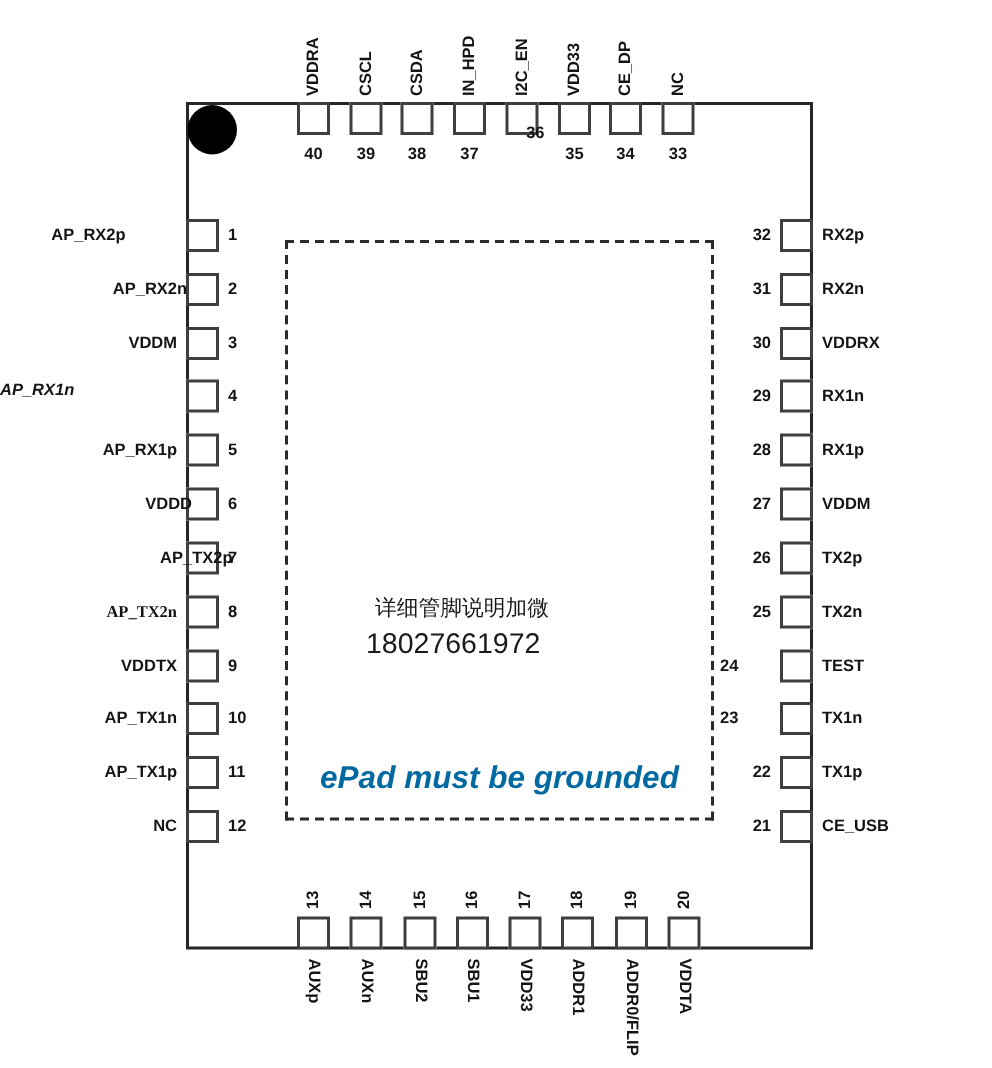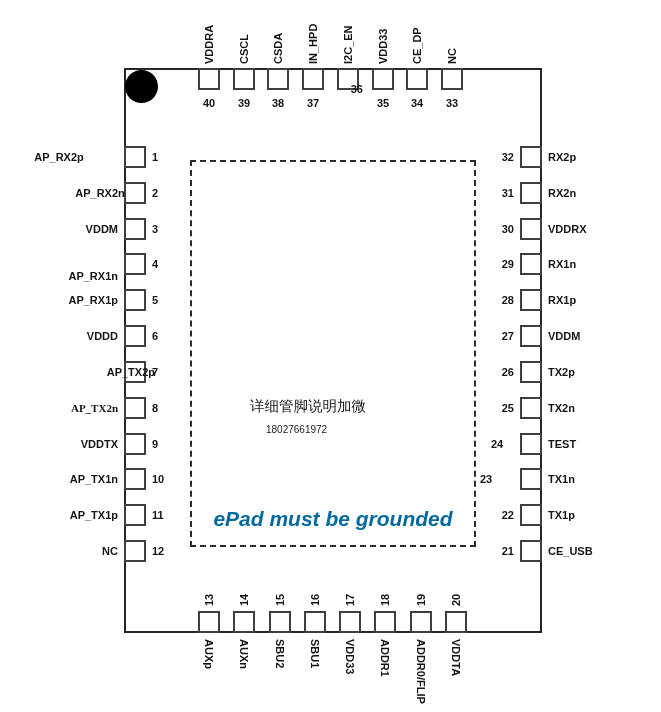--- a/index.html
+++ b/index.html
@@ -28,21 +28,21 @@
   .num { position:absolute; font-size:11px; font-weight:600; line-height:16px; white-space:nowrap; color:#141414; }
   .vert { line-height:14px; }
   .rot-ccw { transform:rotate(-90deg); transform-origin:0 0; }
   .rot-cw  { transform:rotate(90deg);  transform-origin:0 0; }
   .chip-name {
     position:absolute; left:190px; top:314px; width:286px; text-align:center;
     font-size:68px; line-height:70px; font-weight:400; color:#000;
     letter-spacing:-1px; white-space:nowrap;
   }
   .cn-note  { position:absolute; left:250px; top:397px; font-size:14.5px; line-height:18px; color:#1a1a1a; }
-  .phone    { position:absolute; left:266px; top:420px; font-size:10px; line-height:20px; color:#1a1a1a; }
+  .phone    { position:absolute; left:244px; top:420px; font-size:19px; line-height:20px; color:#1a1a1a; }
   .epad-note {
     position:absolute; left:190px; top:506px; width:286px; text-align:center;
     font-size:21px; line-height:26px; font-weight:700; font-style:italic;
     color:#00b0f0; white-space:nowrap;
   }
 </style>
 </head>
 <body>
 
 <div id="canvas">
@@ -106,27 +106,27 @@
       <div class="pin-box" style="left: 124px; top: 146px;"></div>
       <div class="lab" style="left: 0px; top: 149px; width: 118px; text-align: center;">AP_RX2p</div>
       <div class="num" style="left: 152px; top: 149px;">1</div>
       <div class="pin-box" style="left: 124px; top: 182px;"></div>
       <div class="lab" style="left: 0px; top: 185px; width: 118px; text-align: center; margin-left: 41px;">AP_RX2n</div>
       <div class="num" style="left: 152px; top: 185px;">2</div>
       <div class="pin-box" style="left: 124px; top: 218px;"></div>
       <div class="lab" style="left: 0px; top: 221px; width: 118px; text-align: right;">VDDM</div>
       <div class="num" style="left: 152px; top: 221px;">3</div>
       <div class="pin-box" style="left: 124px; top: 253px;"></div>
-      <div class="lab" style="left: 0px; top: 268px; width: 118px; text-align: right;">AP_RX1n</div>
+      <div class="lab" style="left: 0px; top: 252px; width: 118px;  font-style: italic;">AP_RX1n</div>
       <div class="num" style="left: 152px; top: 256px;">4</div>
       <div class="pin-box" style="left: 124px; top: 289px;"></div>
       <div class="lab" style="left: 0px; top: 292px; width: 118px; text-align: right;">AP_RX1p</div>
       <div class="num" style="left: 152px; top: 292px;">5</div>
       <div class="pin-box" style="left: 124px; top: 325px;"></div>
-      <div class="lab" style="left: 0px; top: 328px; width: 118px; text-align: right;">VDDD</div>
+      <div class="lab" style="left: 0px; top: 328px; width: 118px; text-align: right; padding-left: 10px;">VDDD</div>
       <div class="num" style="left: 152px; top: 328px;">6</div>
       <div class="pin-box" style="left: 124px; top: 361px;"></div>
       <div class="lab" style="left: 0px; top: 364px; width: 118px; text-align: right; margin-left: 37px;">AP_TX2p</div>
       <div class="num" style="left: 152px; top: 364px;">7</div>
       <div class="pin-box" style="left: 124px; top: 397px;"></div>
       <div class="lab" style="left: 0px; top: 400px; width: 118px; text-align: right; font-family: Liberation Serif, serif;">AP_TX2n</div>
       <div class="num" style="left: 152px; top: 400px;">8</div>
       <div class="pin-box" style="left: 124px; top: 433px;"></div>
       <div class="lab" style="left: 0px; top: 436px; width: 118px; text-align: right;">VDDTX</div>
       <div class="num" style="left: 152px; top: 436px;">9</div>
@@ -158,21 +158,21 @@
       <div class="lab" style="left: 548px; top: 328px;">VDDM</div>
       <div class="num" style="left: 480px; top: 328px; width: 34px; text-align: right;">27</div>
       <div class="pin-box" style="left: 520px; top: 361px;"></div>
       <div class="lab" style="left: 548px; top: 364px;">TX2p</div>
       <div class="num" style="left: 480px; top: 364px; width: 34px; text-align: right;">26</div>
       <div class="pin-box" style="left: 520px; top: 397px;"></div>
       <div class="lab" style="left: 548px; top: 400px;">TX2n</div>
       <div class="num" style="left: 480px; top: 400px; width: 34px; text-align: right;">25</div>
       <div class="pin-box" style="left: 520px; top: 433px;"></div>
       <div class="lab" style="left: 548px; top: 436px;">TEST</div>
-      <div class="num" style="left: 480px; top: 436px; width: 34px; text-align: center;">24</div>
+      <div class="num" style="left: 480px; top: 436px; width: 34px; text-align: left;">24</div>
       <div class="pin-box" style="left: 520px; top: 468px;"></div>
       <div class="lab" style="left: 548px; top: 471px;">TX1n</div>
       <div class="num" style="left: 480px; top: 471px; width: 34px; text-align: left;">23</div>
       <div class="pin-box" style="left: 520px; top: 504px;"></div>
       <div class="lab" style="left: 548px; top: 507px;">TX1p</div>
       <div class="num" style="left: 480px; top: 507px; width: 34px; text-align: right;">22</div>
       <div class="pin-box" style="left: 520px; top: 540px;"></div>
       <div class="lab" style="left: 548px; top: 543px;">CE_USB</div>
       <div class="num" style="left: 480px; top: 543px; width: 34px; text-align: right;">21</div>
     </div>

